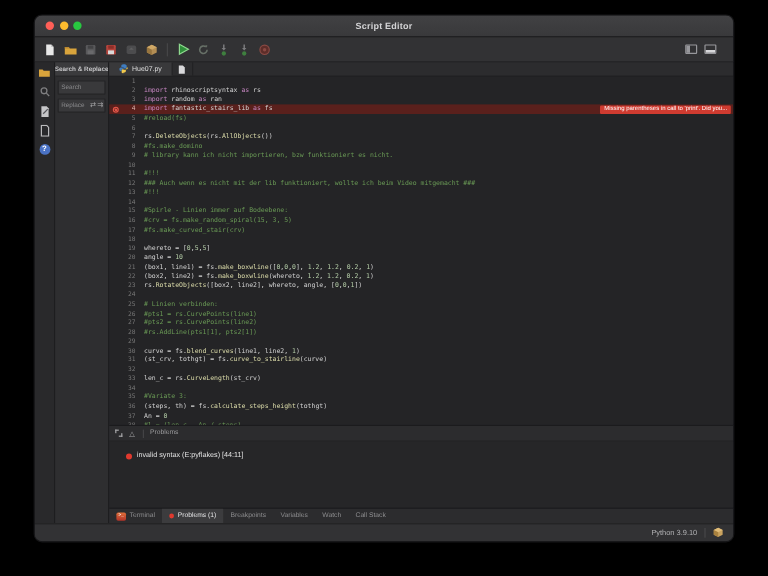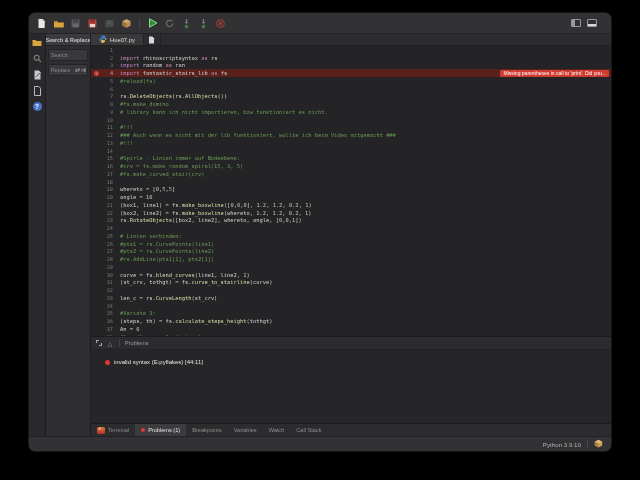--- a/index.html
+++ b/index.html
@@ -91,20 +91,28 @@
     display:flex;align-items:center;justify-content:flex-end;gap:6px;padding-right:8px;
     font-size:6.2px;color:#b2b2b4;}
   .sb-sep{width:1px;height:8px;background:#48484a;}
 </style>
 </head>
 <body>
 
 <div class="stage">
   <div class="window">
 
+    <div class="titlebar">
+      <div class="traffic">
+        <span class="tl red"></span>
+        <span class="tl yel"></span>
+        <span class="tl grn"></span>
+      </div>
+      <span class="wtitle">Script Editor</span>
+    </div>
 
     <div class="toolbar">
       <span class="tbi">
         <svg width="11" height="11">
             <path d="M2.5 1h4.2l2 2.2V10h-6.2z" fill="#e8e8e8"></path>
             <path d="M6.7 1v2.2h2" fill="#bdbdbd"></path>
           </svg>
       </span>
       <span class="tbi">
         <svg width="12" height="11">

